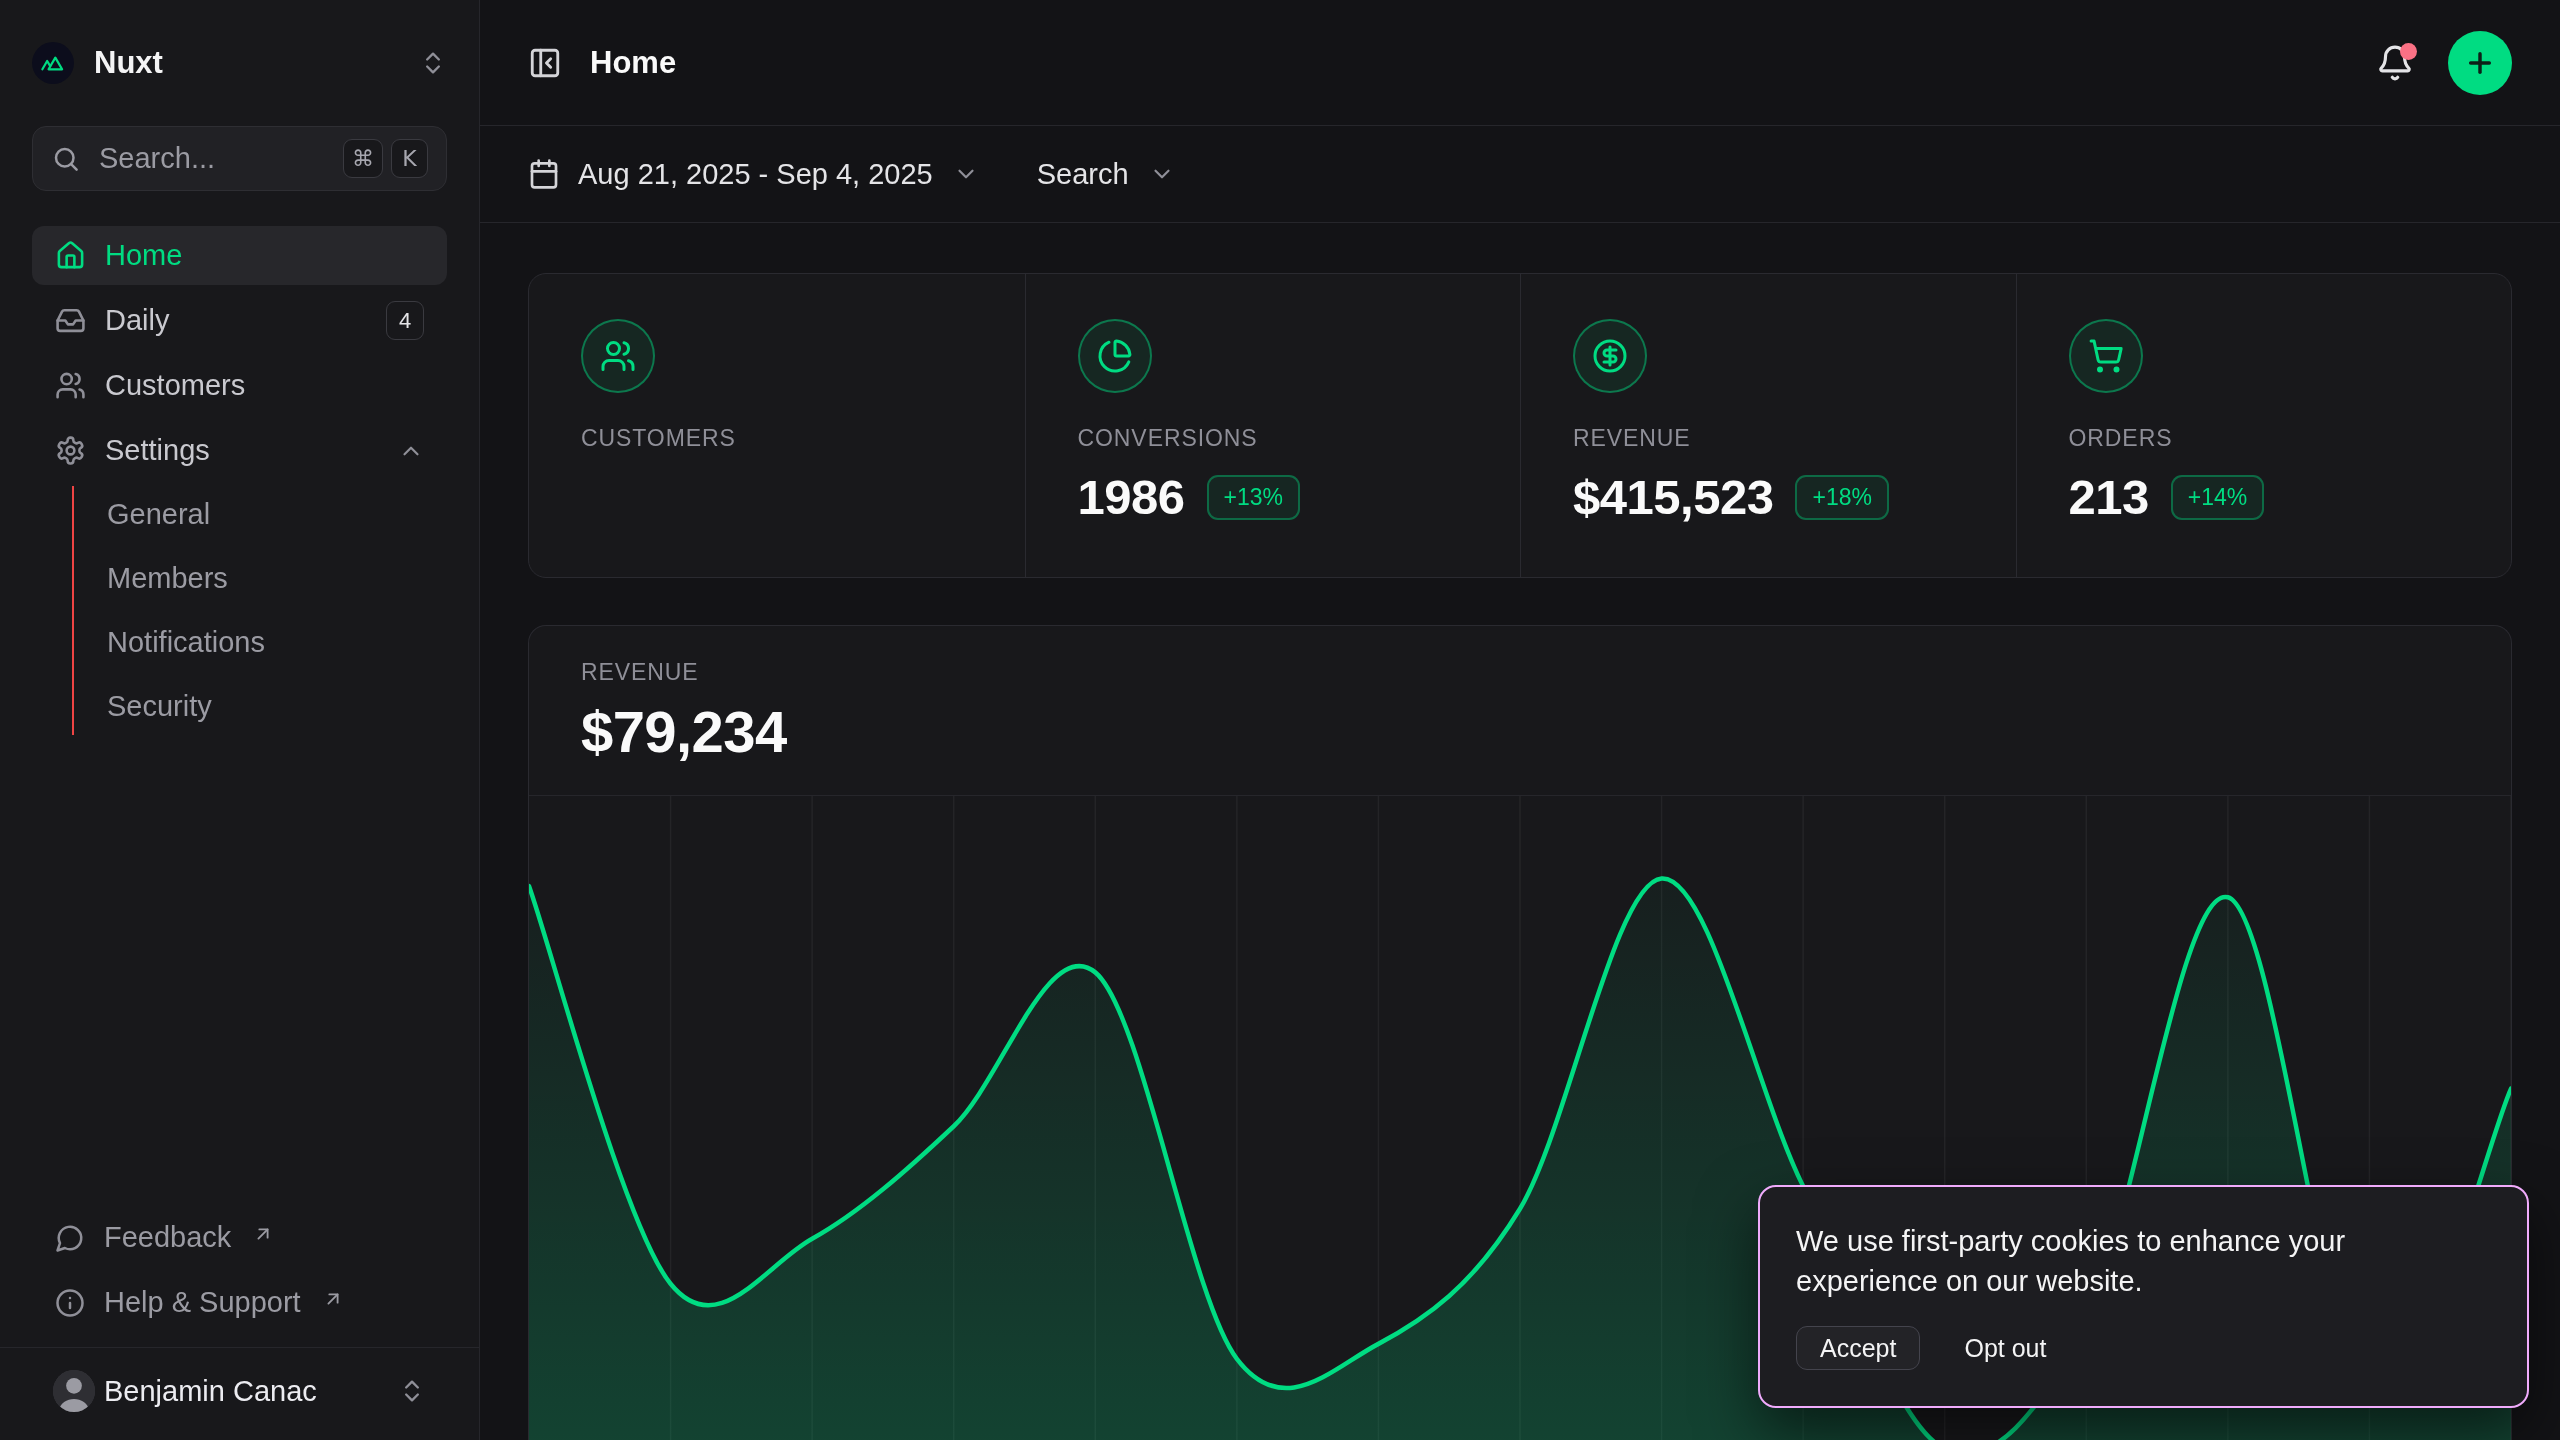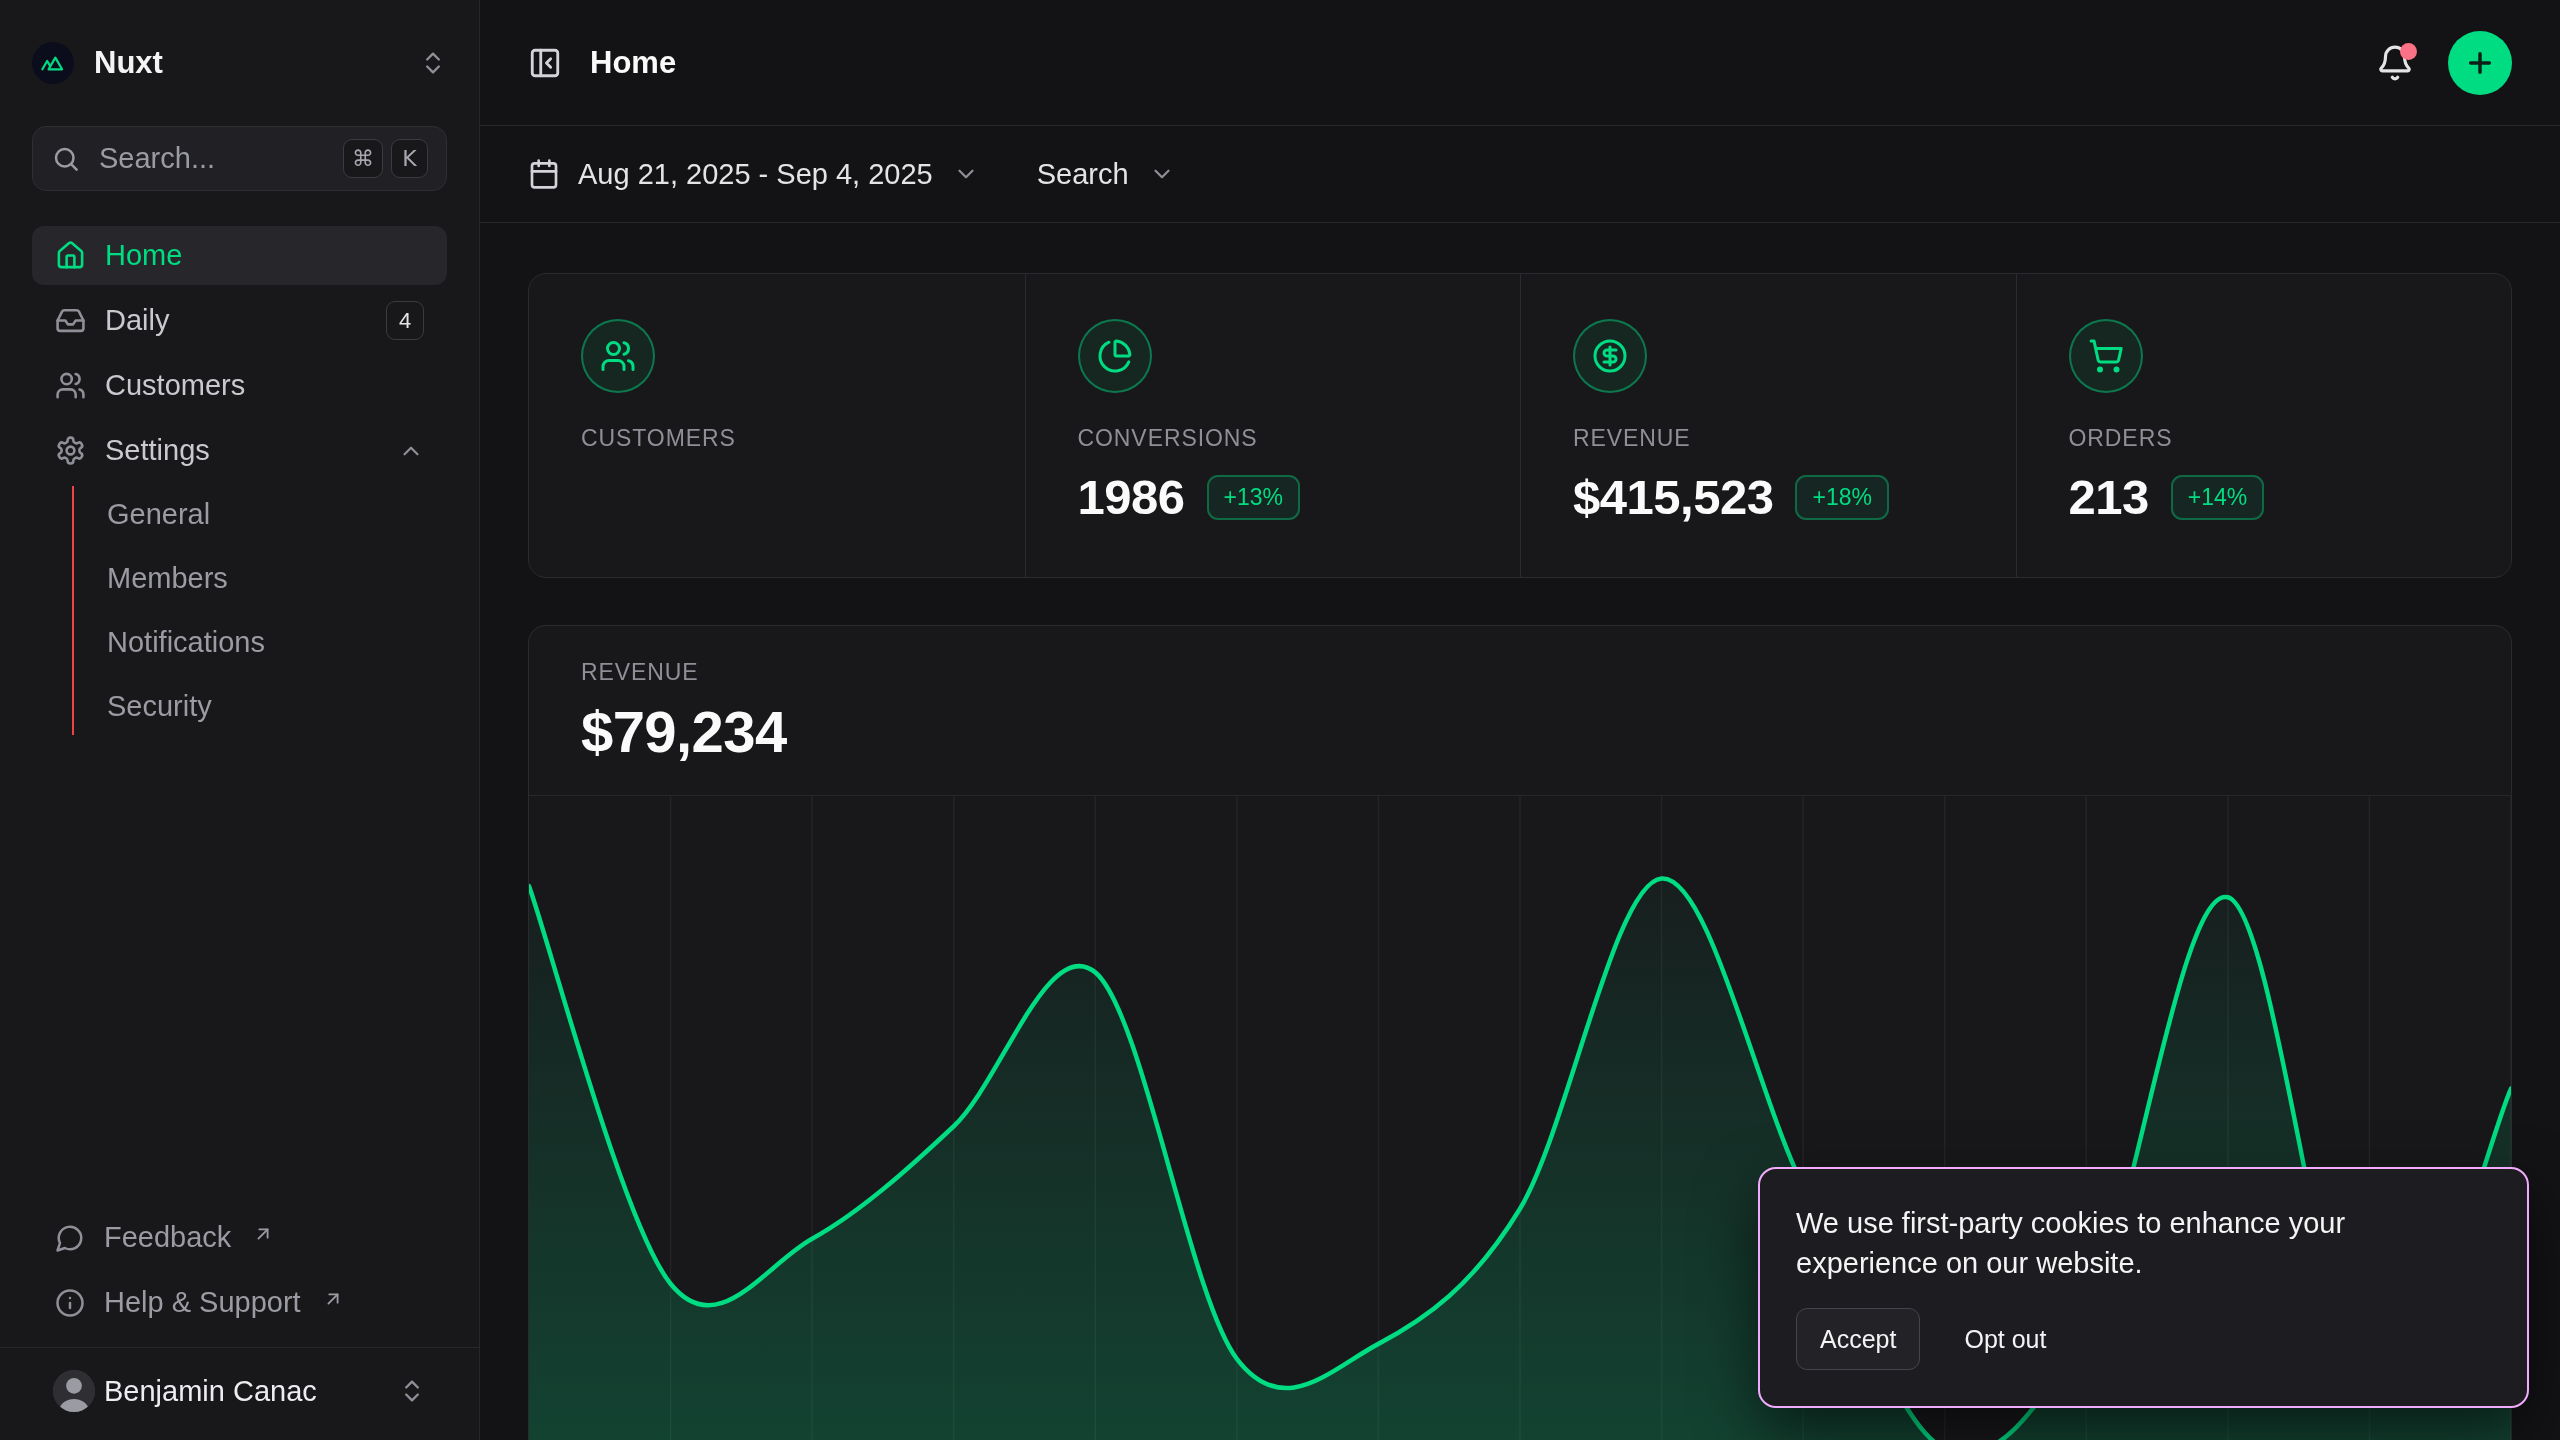--- a/index.html
+++ b/index.html
@@ -95,21 +95,21 @@
   .rev-total { margin-top:12px; font-size:58px; font-weight:700; color:#fafafa; letter-spacing:-0.01em; }
   .plot { flex:1; border-top:1px solid #26262b; position:relative; min-height:0; }
   .plot svg { position:absolute; inset:0; width:100%; height:100%; display:block; }
 
   
   .cookie { position:fixed; right:31px; bottom:32px; width:771px; background:#1d1d21;
     border:2px solid #f0abfc; border-radius:18px; padding:34px 36px 36px;
     box-shadow:0 24px 60px rgba(0,0,0,0.55); }
   .cookie p { font-size:29px; line-height:1.4; color:#f4f4f5; font-weight:400; }
   .cookie-actions { margin-top:24px; display:flex; align-items:center; gap:44px; }
-  .accept-btn { height:62px; padding:0 23px; border:1px solid #44444d; border-radius:11px;
+  .accept-btn { height:44px; padding:0 23px; border:1px solid #44444d; border-radius:11px;
     background:#232327; color:#f4f4f5; font-size:25px; font-weight:500; cursor:pointer;
     font-family:inherit; }
   .optout-btn { background:none; border:none; color:#f4f4f5; font-size:25px; font-weight:500;
     cursor:pointer; font-family:inherit; }
 
   .icon-svg { display:block; width:100%; height:100%; }
 </style>
 </head>
 <body>
 

